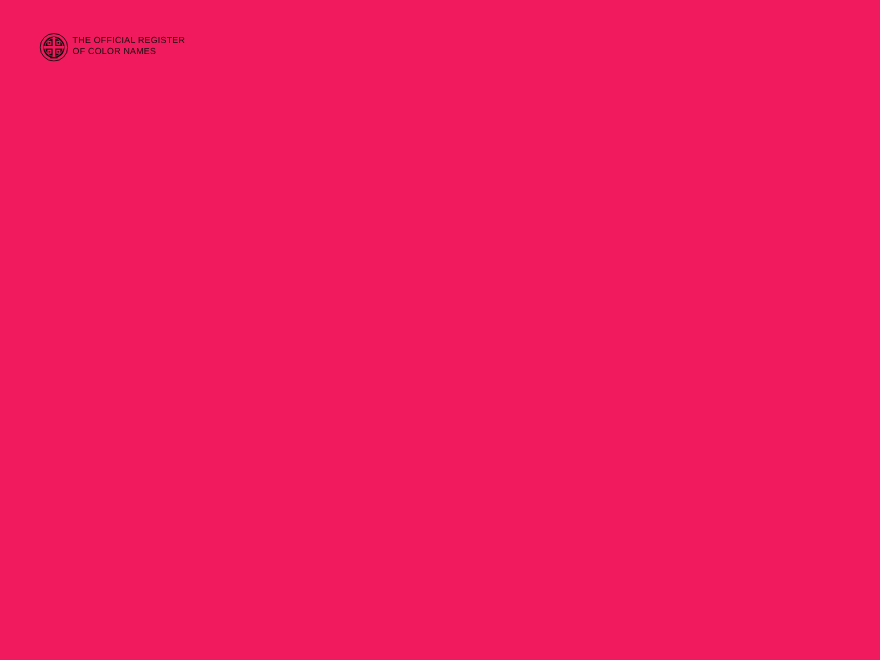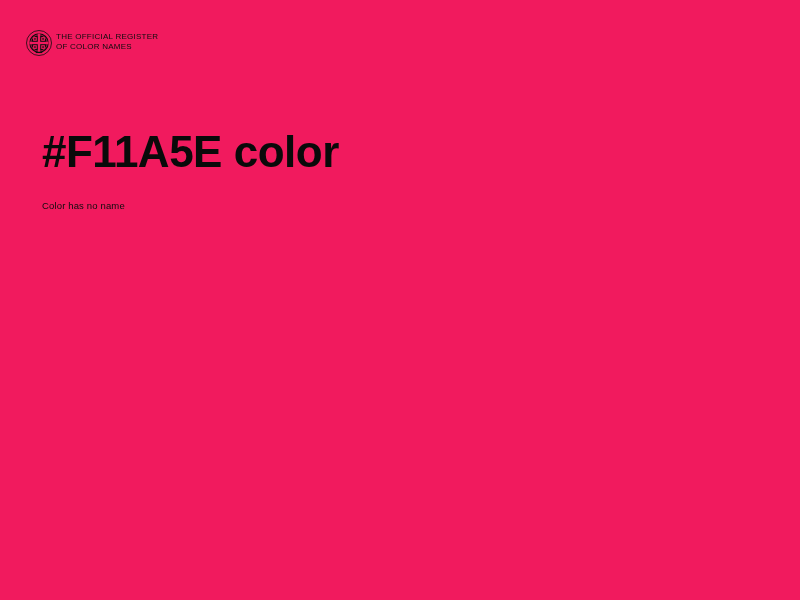--- a/index.html
+++ b/index.html
@@ -16,21 +16,21 @@
   .page {
     position: relative;
     width: 800px;
     height: 600px;
     background: #f11a5e;
   }
 
   
   .brand {
     position: absolute;
-    left: 26px;
+    left: 36px;
     top: 30px;
     display: flex;
     align-items: flex-start;
   }
   .brand-seal {
     width: 26px;
     height: 26px;
     flex: 0 0 26px;
     display: block;
   }
@@ -108,20 +108,16 @@
       <rect x="19.5" y="43.5" width="13" height="2.6" fill="#0d0d0d"></rect>
     </svg>
 
     <div class="brand-text">
       <span class="line">THE OFFICIAL REGISTER</span>
       <span class="line">OF COLOR NAMES</span>
     </div>
 
   </div>
 
-  <div class="color-block">
-    <h1 class="color-title">#F11A5E color</h1>
-    <p class="color-subtitle">Color has no name</p>
-  </div>
 
   <div class="swatch-area" style="background: rgb(241, 26, 94);"></div>
 
 </div>
 
 </body></html>

